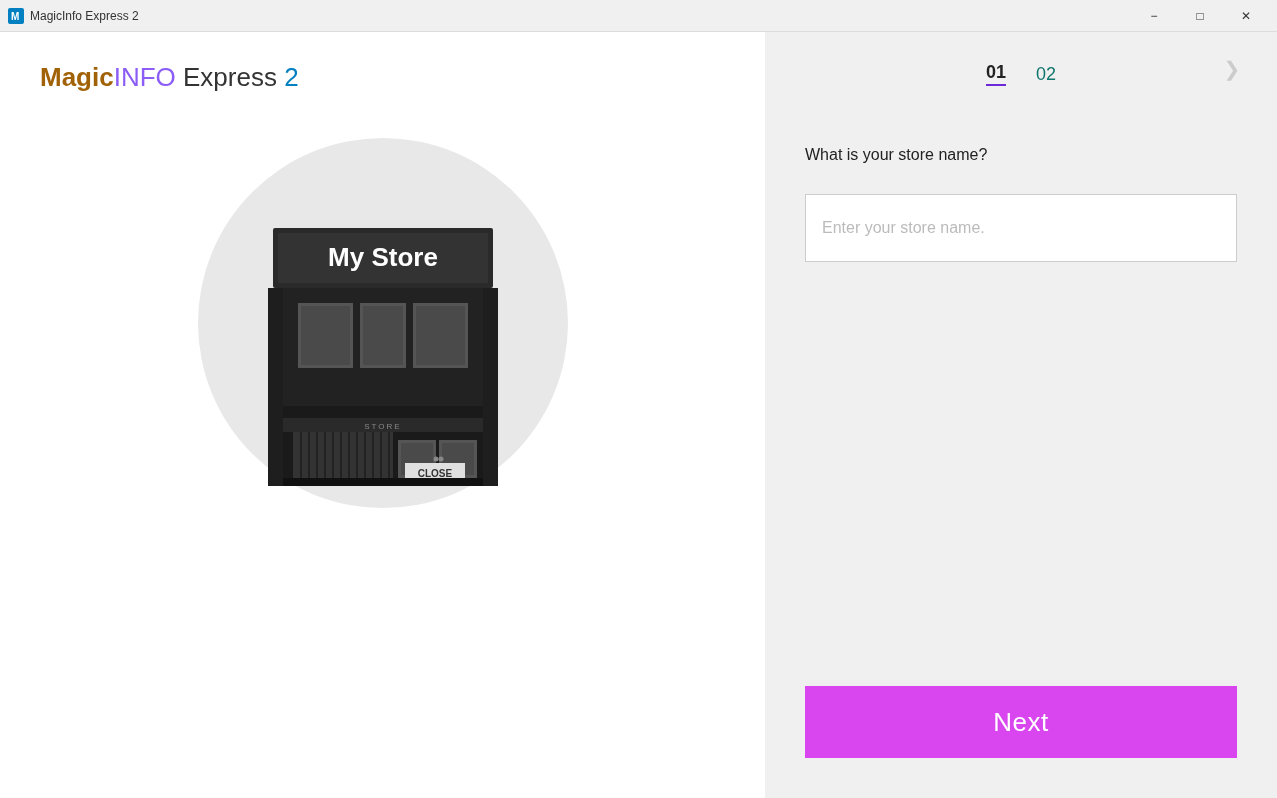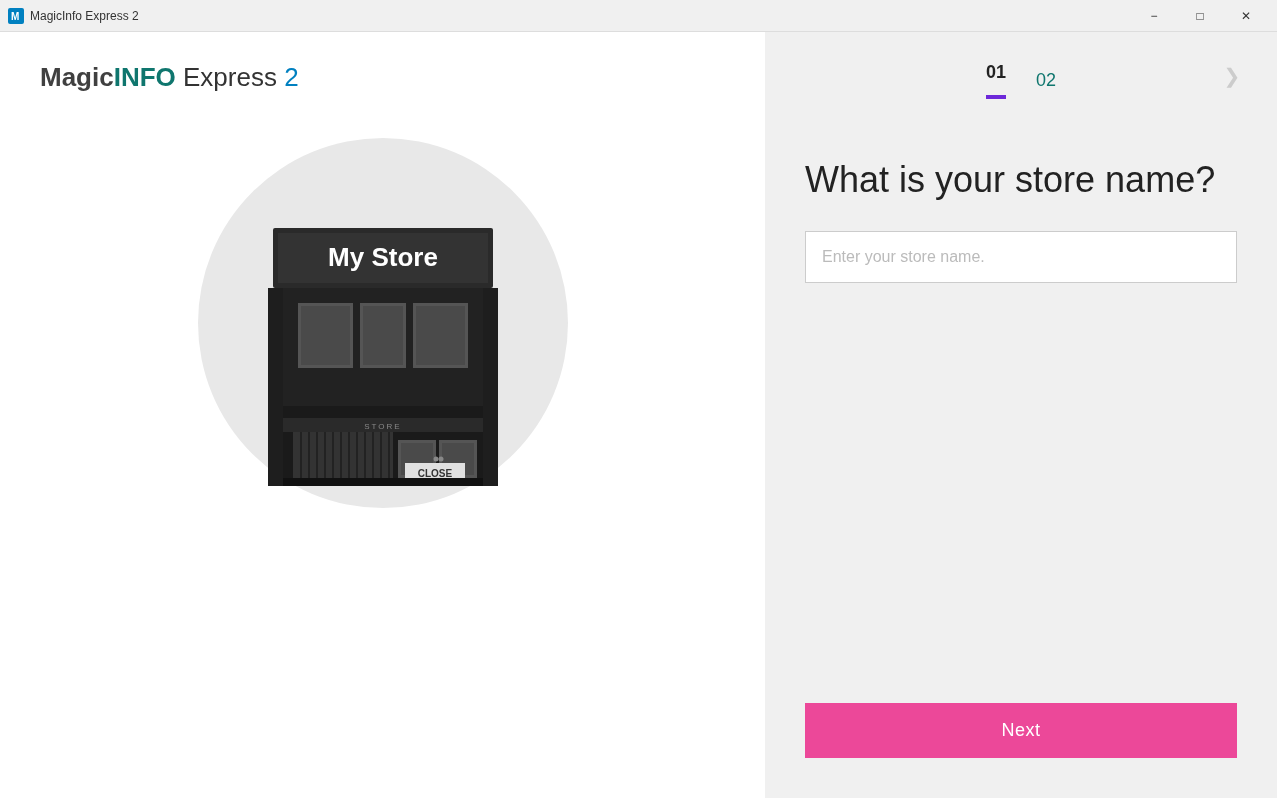--- a/index.html
+++ b/index.html
@@ -68,22 +68,22 @@
       flex-direction: column;
       padding: 30px 40px;
     }
 
     .app-logo {
       font-size: 26px;
       font-weight: 300;
       color: #333;
       margin-bottom: 40px;
     }
-    .app-logo .magic { color: #404040; font-weight: 700; }
-    .app-logo .info { color: #0f766e; font-weight: 700; }
+    .app-logo .magic { color: #a16207; font-weight: 700; }
+    .app-logo .info { color: #8b5cf6; font-weight: 400; }
     .app-logo .express { color: #333; font-weight: 400; }
     .app-logo .two { color: #0080c0; font-weight: 300; }
 
     .store-illustration {
       flex: 1;
       display: flex;
       align-items: flex-start;
       justify-content: center;
     }
 
@@ -118,22 +118,22 @@
 
     .wizard-step {
       font-size: 18px;
       color: #0f766e;
       font-weight: 300;
       cursor: default;
     }
     .wizard-step.active {
       color: #222;
       font-weight: 600;
-      border-bottom: 4px solid #6d28d9;
-      padding-bottom: 12px;
+      border-bottom: 2px solid #6d28d9;
+      padding-bottom: 1px;
     }
 
     .wizard-nav-arrow {
       position: absolute;
       right: 30px;
       top: 50%;
       transform: translateY(-50%);
       width: 30px;
       height: 30px;
       display: flex;
@@ -143,49 +143,49 @@
       font-size: 20px;
       cursor: pointer;
     }
 
     .wizard-body {
       flex: 1;
       padding: 40px 40px 20px;
     }
 
     .wizard-question {
-      font-size: 36px;
+      font-size: 16px;
       font-weight: 300;
       color: #222;
       margin-bottom: 30px;
     }
 
     .store-name-input {
       width: 100%;
-      height: 52px;
+      height: 68px;
       border: 1.5px solid #ccc;
       background: #fff;
       font-size: 16px;
       color: #999;
       padding: 0 16px;
       outline: none;
     }
     .store-name-input::placeholder { color: #bbb; }
 
     .wizard-footer {
       padding: 20px 40px 40px;
     }
 
     .next-button {
       width: 100%;
-      height: 55px;
-      background: #ec4899;
+      height: 72px;
+      background: #d946ef;
       border: none;
       color: #fff;
-      font-size: 18px;
+      font-size: 26px;
       font-weight: 400;
       cursor: pointer;
       letter-spacing: 0.5px;
     }
   </style>
 </head>
 <body>
 
 <div class="titlebar">
   <div class="titlebar-left">

